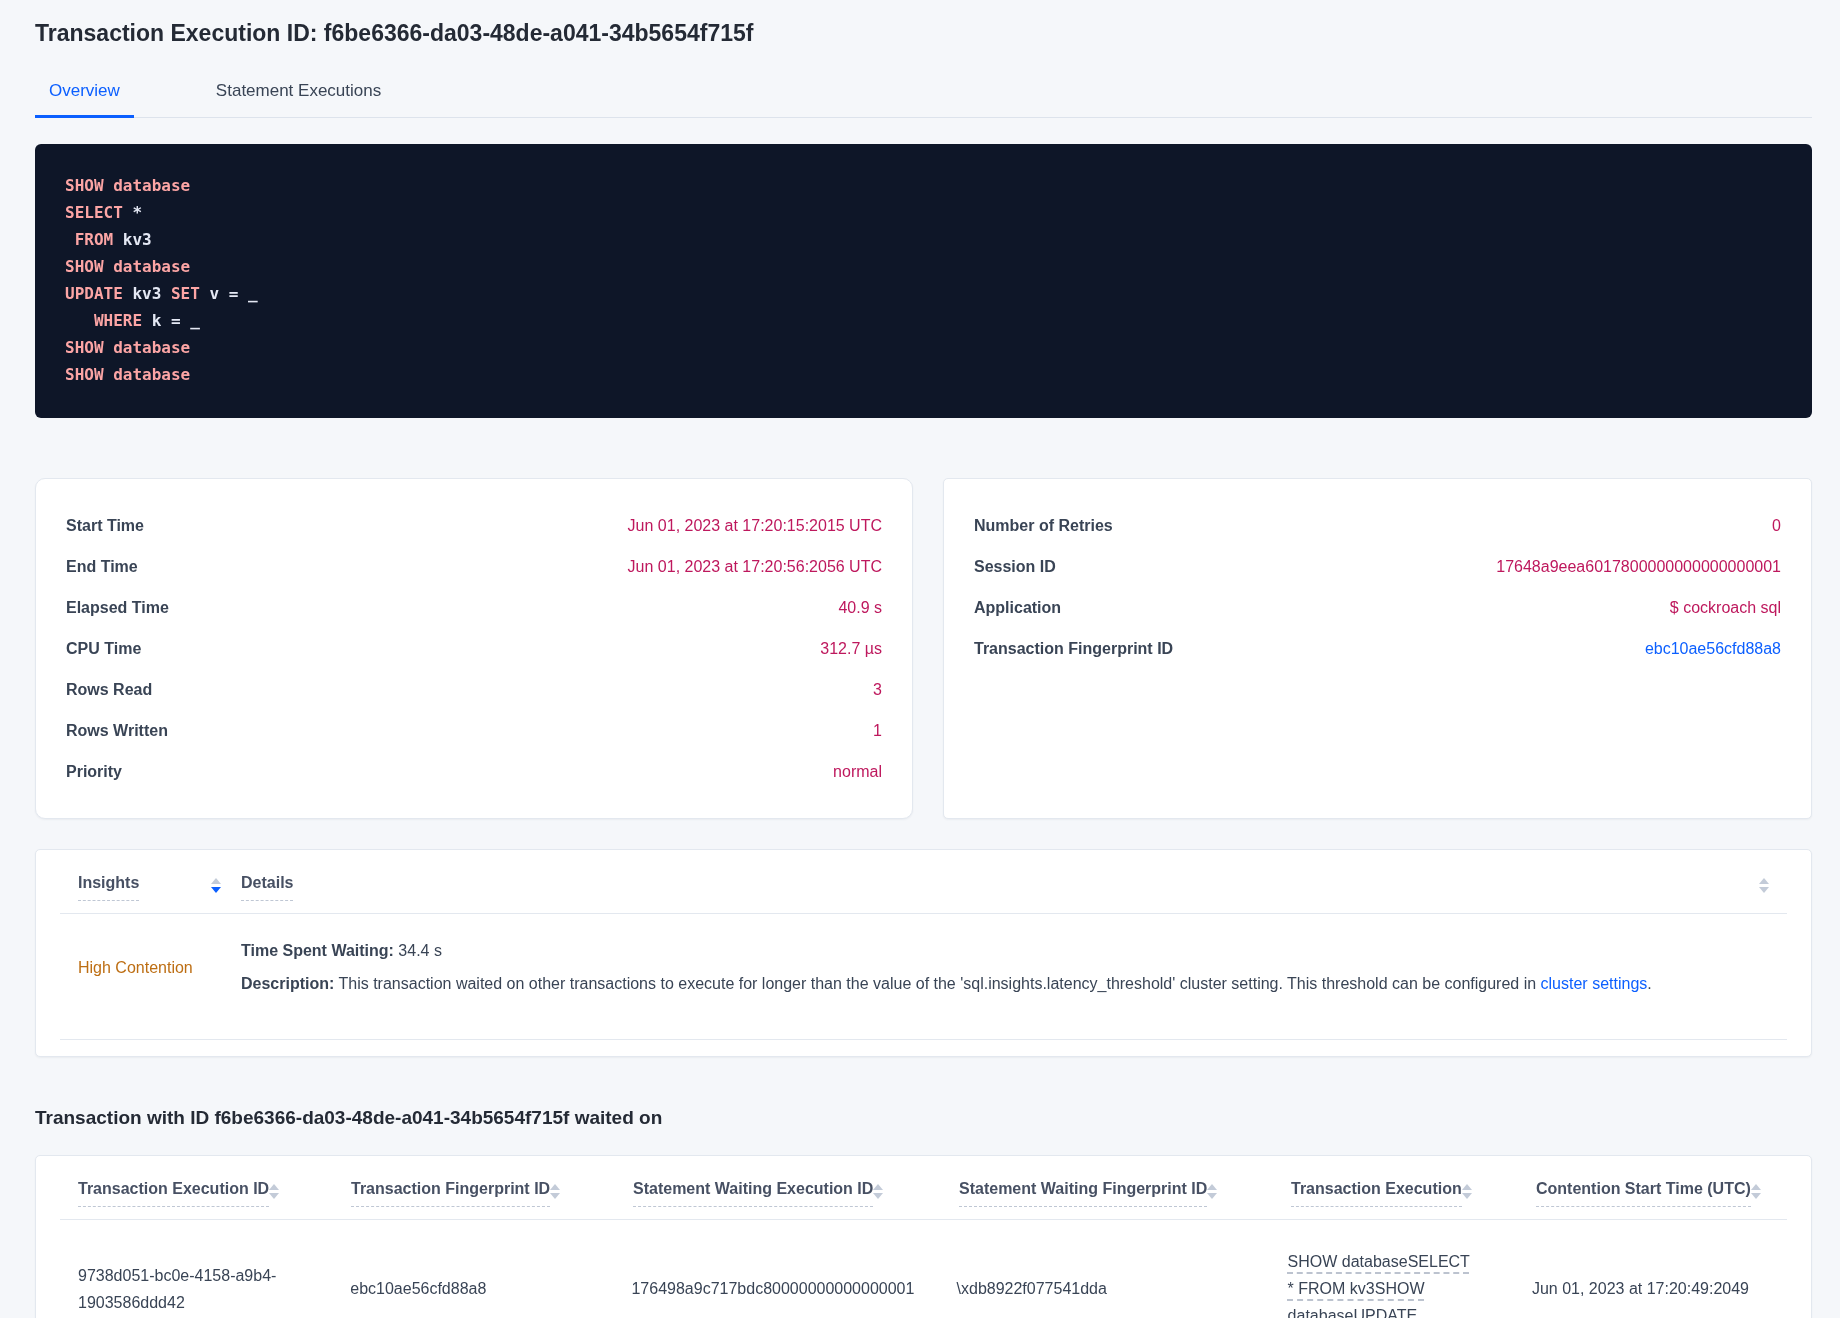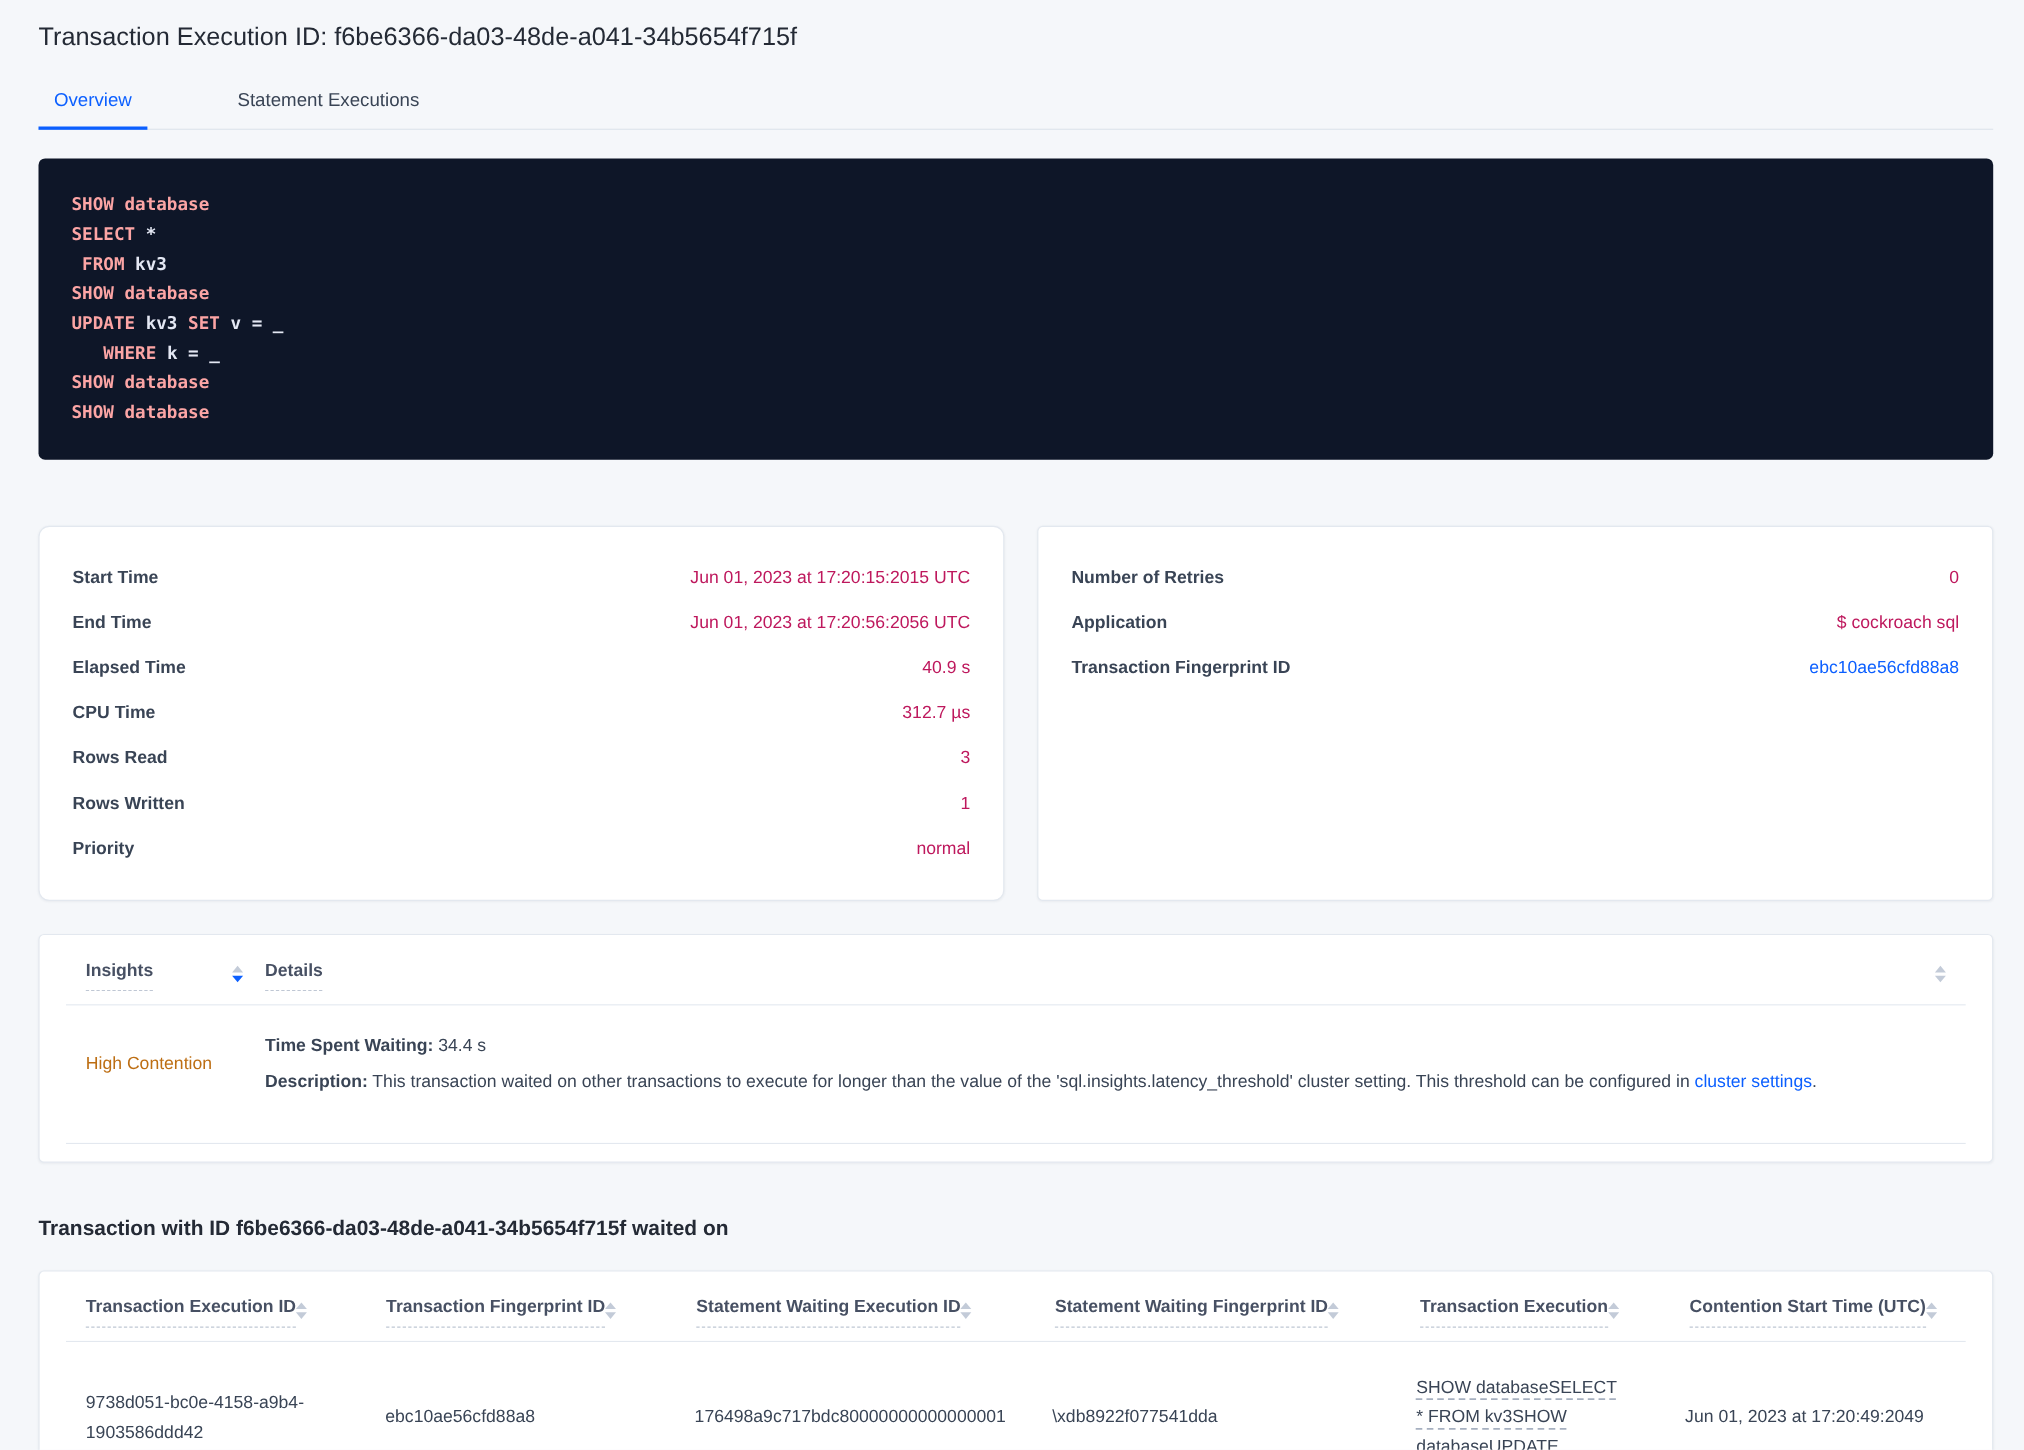--- a/index.html
+++ b/index.html
@@ -7,21 +7,21 @@
   body {
     width:1840px; height:1318px; overflow:hidden;
     background:#f5f7fa;
     font-family:"Liberation Sans", sans-serif;
     color:#394455;
   }
   .page { padding:0 28px 0 35px; }
 
   
   .page-title {
-    margin:20px 0 0; font-size:23px; font-weight:400; color:#242a35;
+    margin:20px 0 0; font-size:23px; font-weight:700; color:#242a35;
   }
   .tabs { display:flex; gap:68px; margin-top:24px; border-bottom:1px solid #dde3ec; }
   .tab { font-size:17px; padding:10px 14px 14px; color:#394455; cursor:pointer; }
   .tab.active { color:#0b5fff; border-bottom:3px solid #0b5fff; margin-bottom:-1px; }
 
   
   .codebox {
     margin-top:26px; background:#0e1628; border-radius:6px;
     padding:28px 30px 30px; font-family:"DejaVu Sans Mono", monospace;
     font-size:16px; line-height:27px; min-height:264px;
@@ -132,20 +132,24 @@
           <span class="kvlabel">Priority</span>
           <span class="kvvalue">normal</span>
         </div>
       </div>
     <div class="card summary-card right" id="rightcard">
         <div class="kvrow">
           <span class="kvlabel">Number of Retries</span>
           <span class="kvvalue">0</span>
         </div>
         <div class="kvrow">
+          <span class="kvlabel">Session ID</span>
+          <span class="kvvalue">17648a9eea6017800000000000000001</span>
+        </div>
+        <div class="kvrow">
           <span class="kvlabel">Application</span>
           <span class="kvvalue">$ cockroach sql</span>
         </div>
         <div class="kvrow">
           <span class="kvlabel">Transaction Fingerprint ID</span>
           <span class="kvvalue link">ebc10ae56cfd88a8</span>
         </div>
       </div>
   </div>
 

